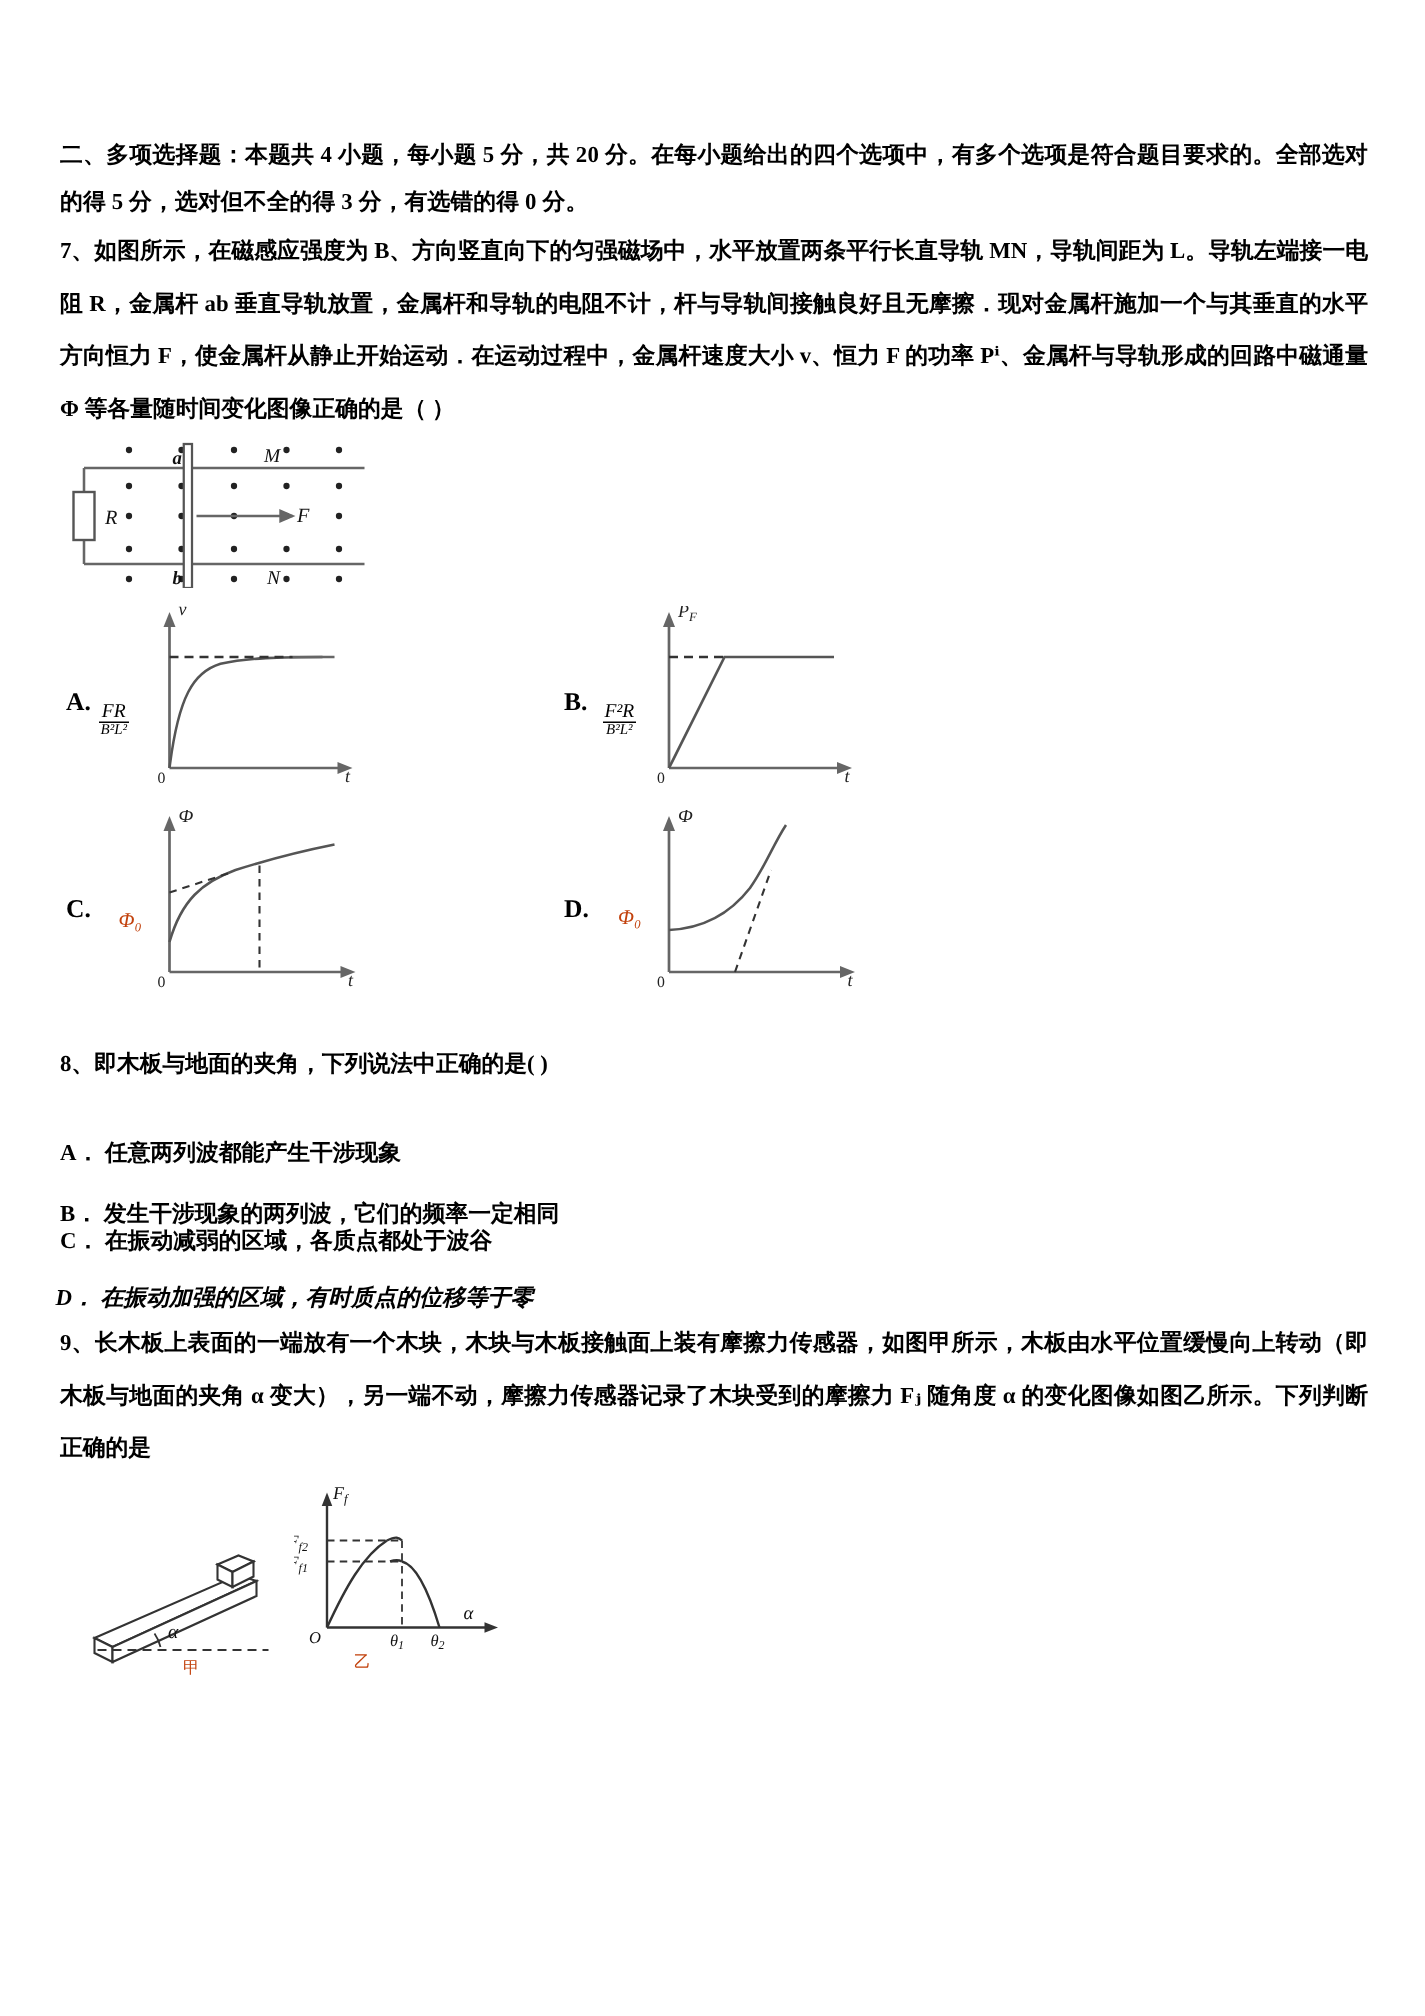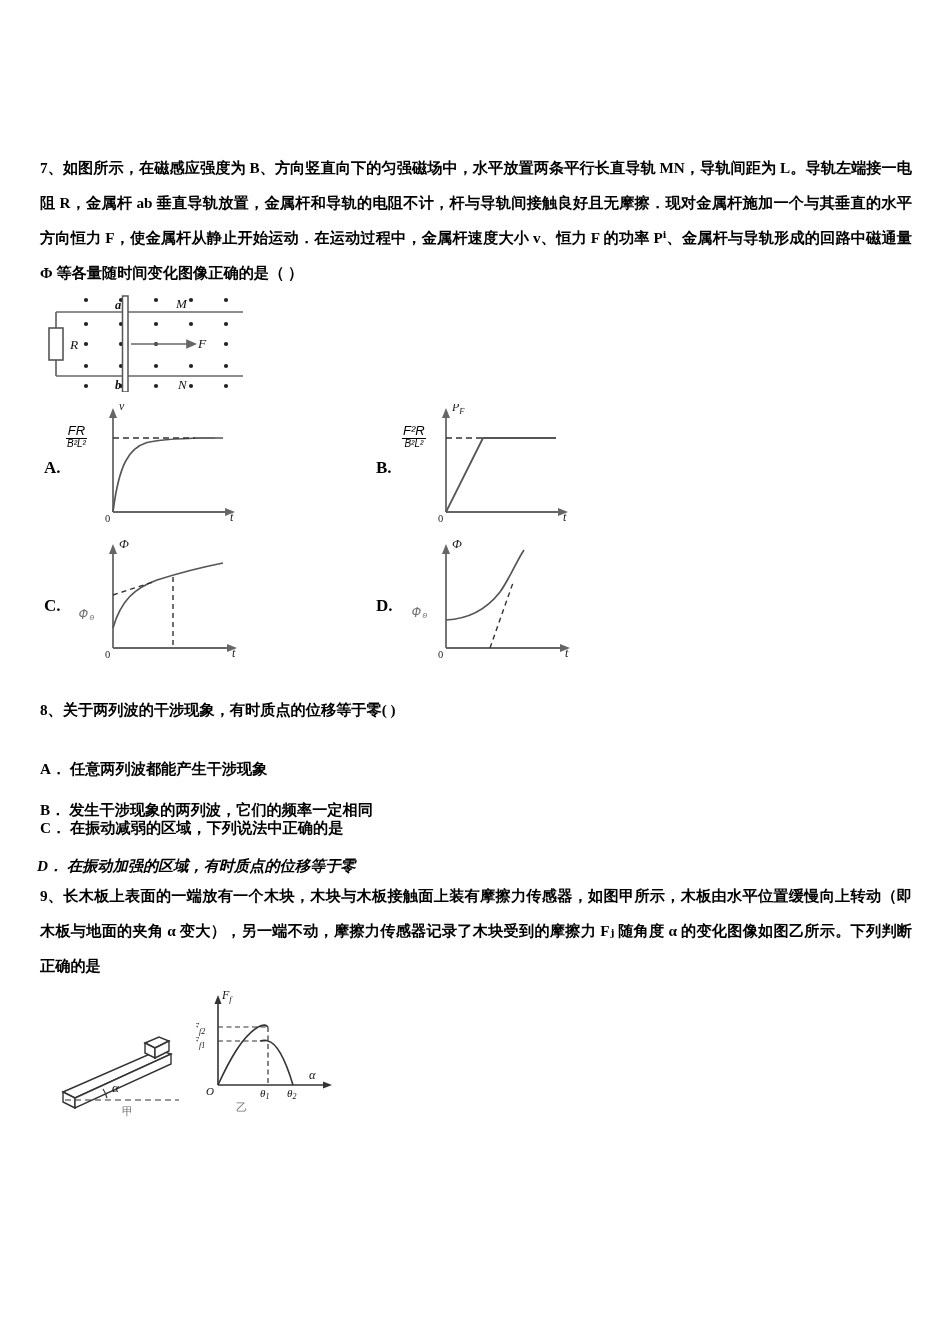--- a/index.html
+++ b/index.html
@@ -62,37 +62,39 @@
     vertical-align: middle;
     text-align: center;
     font-style: italic;
     line-height: 1.05;
   }
   .frac .num { display:block; border-bottom: 1px solid #000; padding: 0 1px; }
   .frac .den { display:block; padding: 0 1px; }
 
   .mathA {
     position: absolute;
-    font-family: Liberation Sans, sans-serif;
+    font-family: Liberation Serif, serif;
     font-size: 13px;
+    margin-top: 43px;
   }
   .axlabel {
     position: absolute;
     font-style: italic;
-    font-family: Liberation Mono, monospace;
+    font-family: Liberation Serif, serif;
     font-size: 13px;
-    color: #737373;
+    color: #c2410c;
   }
   .tiny { font-size: 10px; }
 </style>
 </head>
 <body>
 
 <div class="page">
 
+  <div class="para" style="left:40px; top:88px; width:872px;">二、多项选择题：本题共 4 小题，每小题 5 分，共 20 分。在每小题给出的四个选项中，有多个选项是符合题目要求的。全部选对的得 5 分，选对但不全的得 3 分，有选错的得 0 分。</div>
 
   <div class="qtext" style="left:40px; top:150px; width:872px;">
     <span>7、</span><span>如图所示，在磁感应强度为 B、方向竖直向下的匀强磁场中，水平放置两条平行长直导轨 MN，导轨间距为 L。导轨左端接一电阻 R，金属杆 ab 垂直导轨放置，金属杆和导轨的电阻不计，杆与导轨间接触良好且无摩擦．现对金属杆施加一个与其垂直的水平方向恒力 F，使金属杆从静止开始运动．在运动过程中，金属杆速度大小 v、恒力 F 的功率 Pⁱ、金属杆与导轨形成的回路中磁通量 Φ 等各量随时间变化图像正确的是（    ）</span>
   </div>
 
   <div class="fig-circuit" style="left:38px; top:292px;">
     <svg width="210" height="100" viewBox="0 0 210 100">
 
       <g fill="#222">
         <circle cx="48" cy="8" r="2.1"></circle>
@@ -238,34 +240,34 @@
 
       <line x1="62" y1="108" x2="86" y2="40" stroke="#333" stroke-width="1.4" stroke-dasharray="5,4"></line>
       <text x="24" y="8" font-size="13" font-style="italic" font-family="Liberation Serif, serif" fill="#222">Φ</text>
       <text x="137" y="117" font-size="12" font-style="italic" font-family="Liberation Serif, serif" fill="#222">t</text>
       <text x="10" y="118" font-size="10.5" font-family="Liberation Serif, serif" fill="#222">0</text>
     </svg>
   </div>
   <div class="axlabel" style="left:412px; top:605px; font-size:14px;">Φ₀</div>
 
   <div class="opt" style="left:40px; top:700px; width:600px;">
-    <span>8、</span><span>关于两列波的干涉现象，有时质点的位移等于零( )</span>
+    <span>8、</span><span>即木板与地面的夹角，下列说法中正确的是( )</span>
   </div>
 
   <div class="opt" style="left:40px; top:742px; width:700px;margin-top:17px;">
     <span>A．</span>
     <span>任意两列波都能产生干涉现象</span>
   </div>
   <div class="opt" style="left:40px; top:780px; width:700px;margin-top:20px;">
     <span>B．</span>
     <span>发生干涉现象的两列波，它们的频率一定相同</span>
   </div>
   <div class="opt" style="left:40px; top:818px; width:700px;">
     <span>C．</span>
-    <span>在振动减弱的区域，下列说法中正确的是</span>
+    <span>在振动减弱的区域，各质点都处于波谷</span>
   </div>
   <div class="opt" style="left:37px; top:856px; width:700px;font-style:italic;">
     <span>D．</span>
     <span>在振动加强的区域，有时质点的位移等于零</span>
   </div>
 
   <div class="qtext" style="left:40px; top:878px; width:872px;">
     <span>9、</span><span>长木板上表面的一端放有一个木块，木块与木板接触面上装有摩擦力传感器，如图甲所示，木板由水平位置缓慢向上转动（即木板与地面的夹角 α 变大），另一端不动，摩擦力传感器记录了木块受到的摩擦力 Fⱼ 随角度 α 的变化图像如图乙所示。下列判断正确的是</span>
   </div>
 

